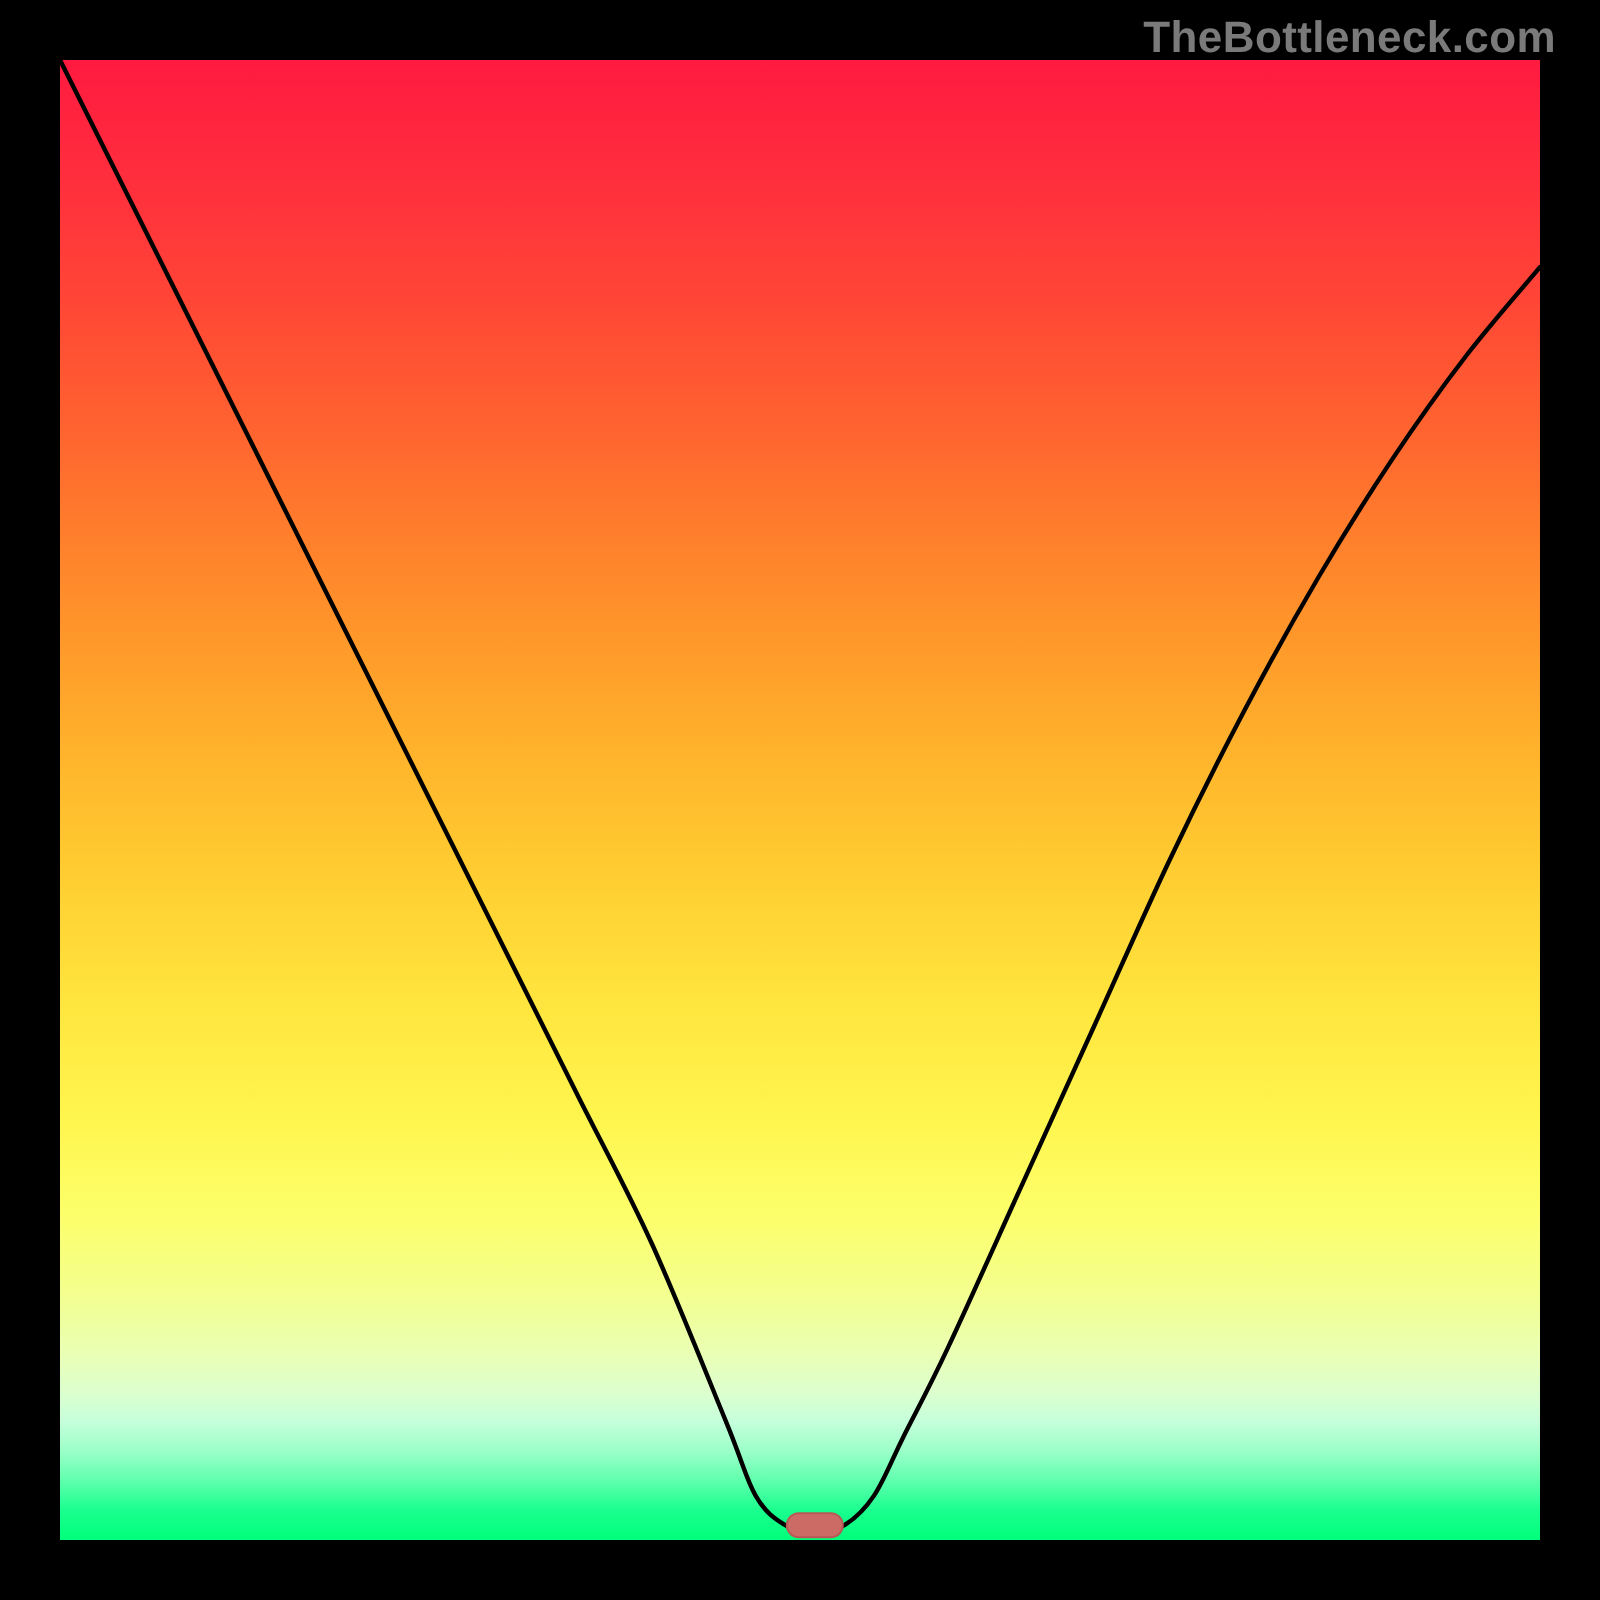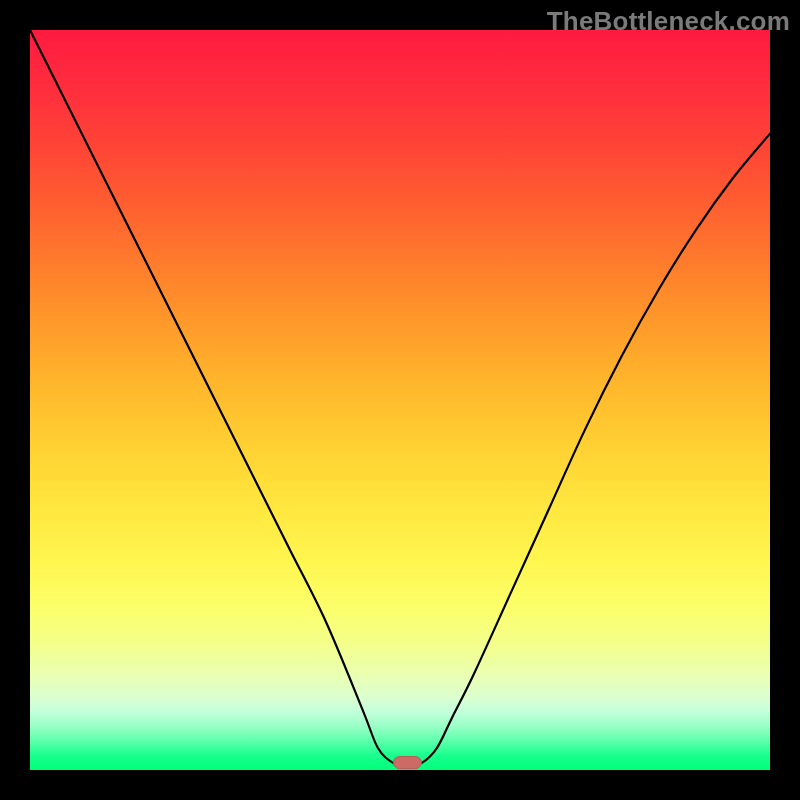--- a/index.html
+++ b/index.html
@@ -59,23 +59,23 @@
     stroke-linecap: round;
   }
   .marker {
     fill: #cc6b66;
     stroke: #b75a55;
     stroke-width: 1;
   }
   .watermark {
     position: absolute;
     top: 6px;
-    right: 10px;
+    right: 22px;
     font-family: Arial, Helvetica, sans-serif;
-    font-size: 26px;
+    font-size: 22px;
     font-weight: 600;
     color: #7a7a7a;
     letter-spacing: 0.2px;
     user-select: none;
   }
 </style>
 </head>
 <body>
 
 <div class="chart-container">

